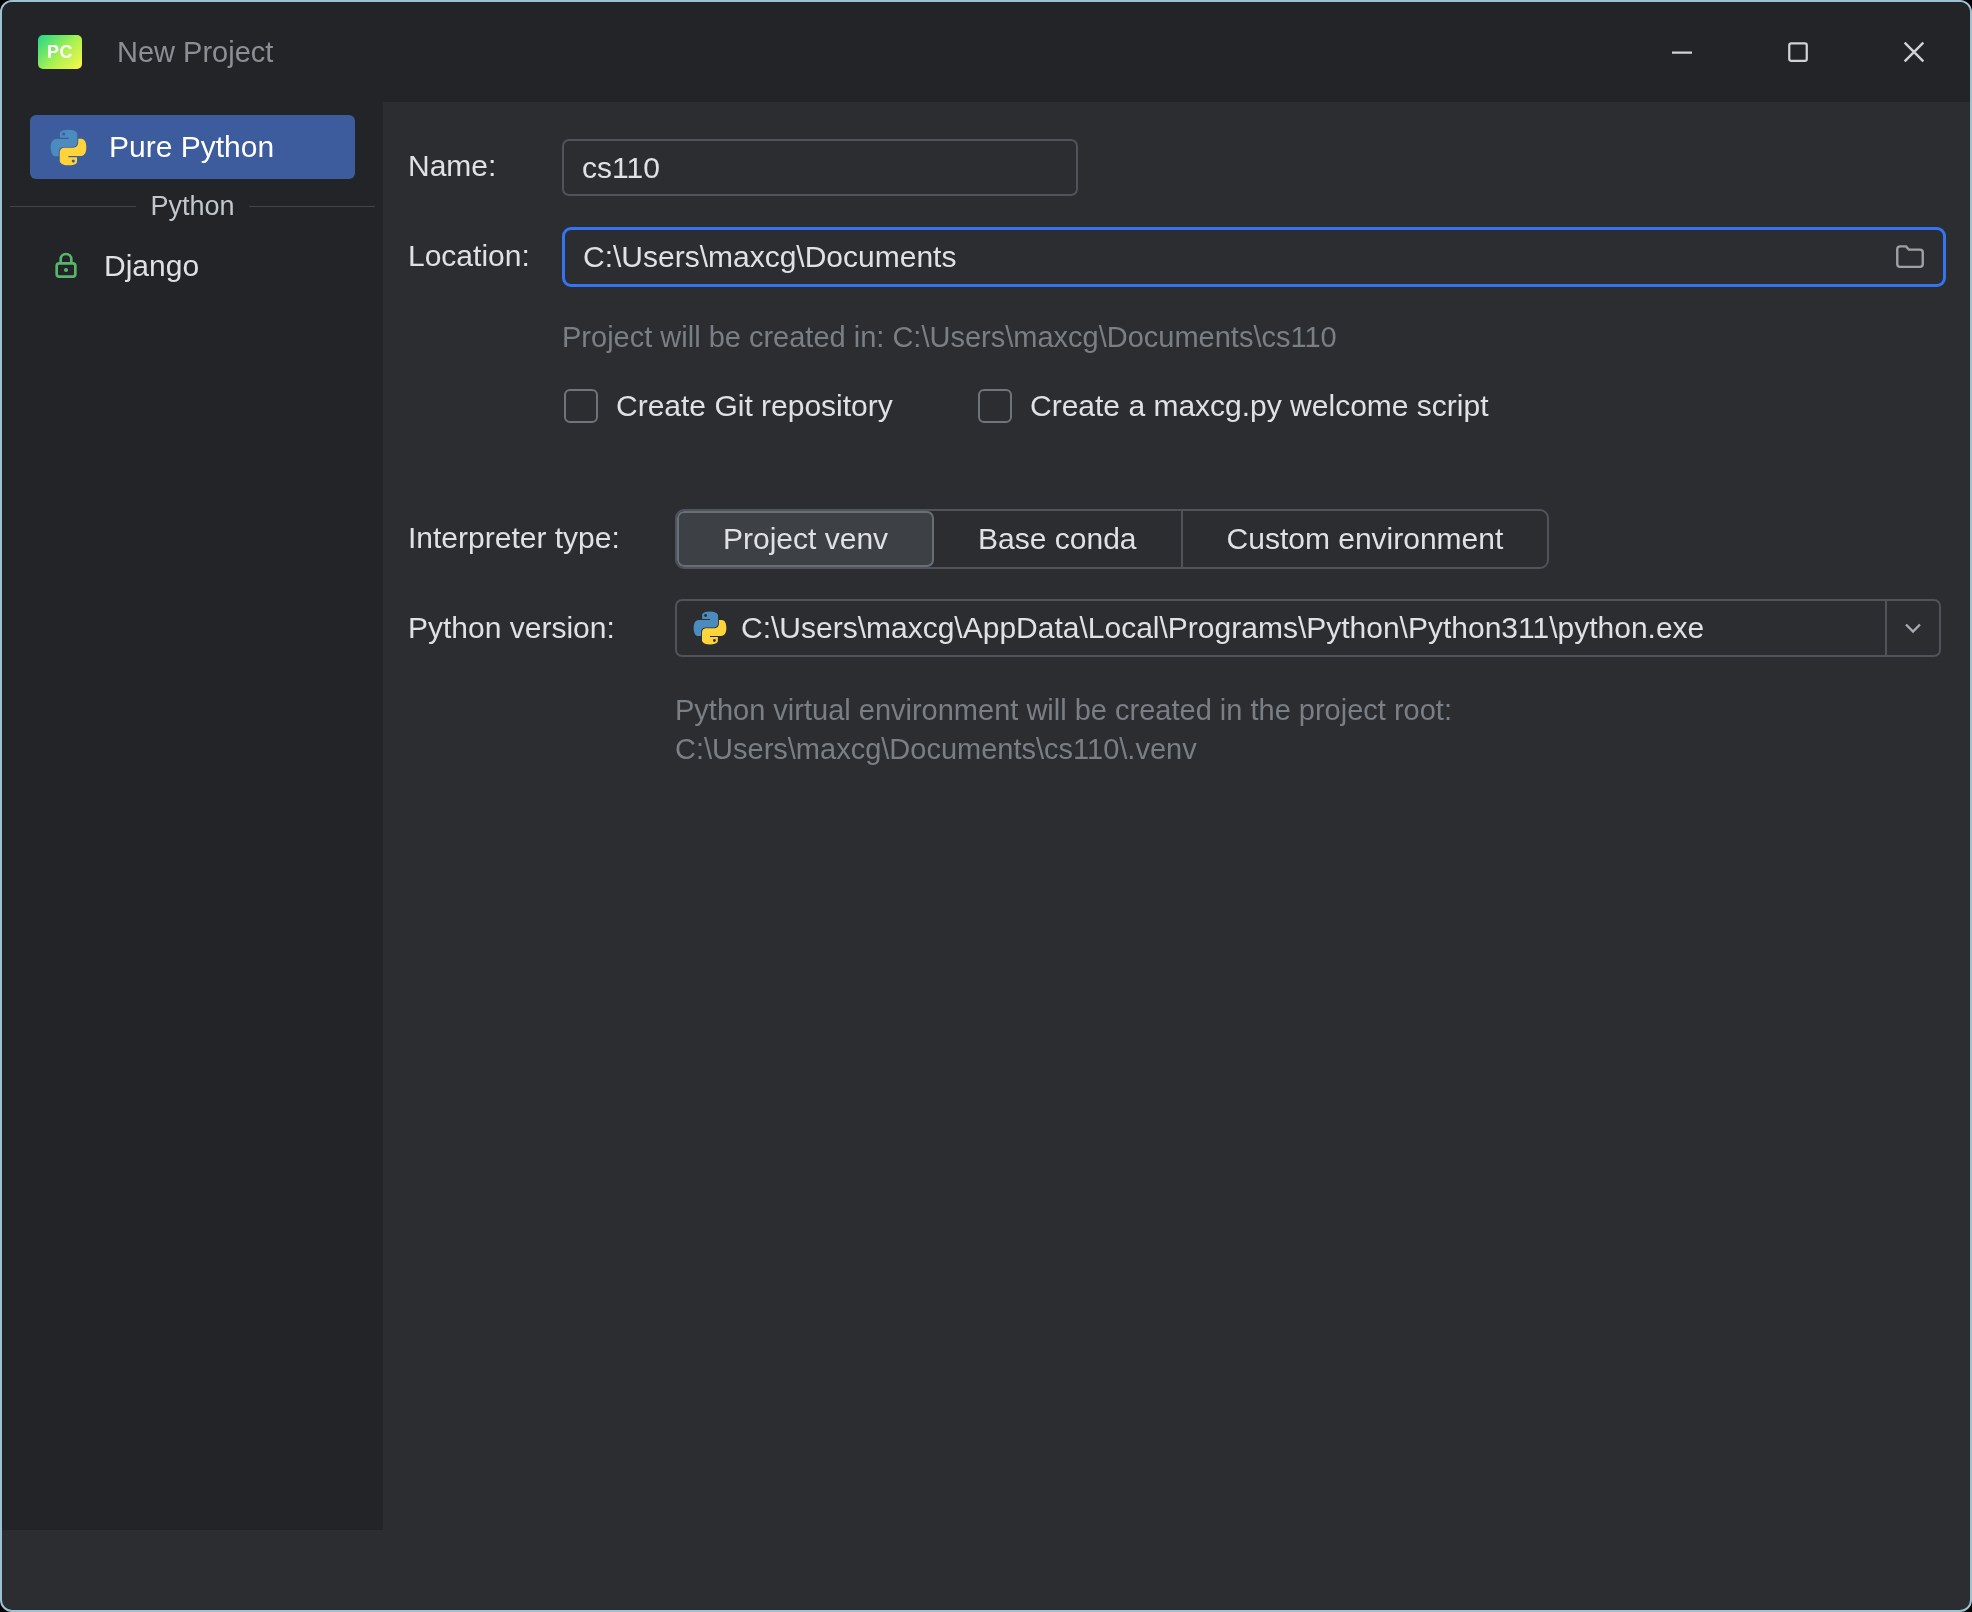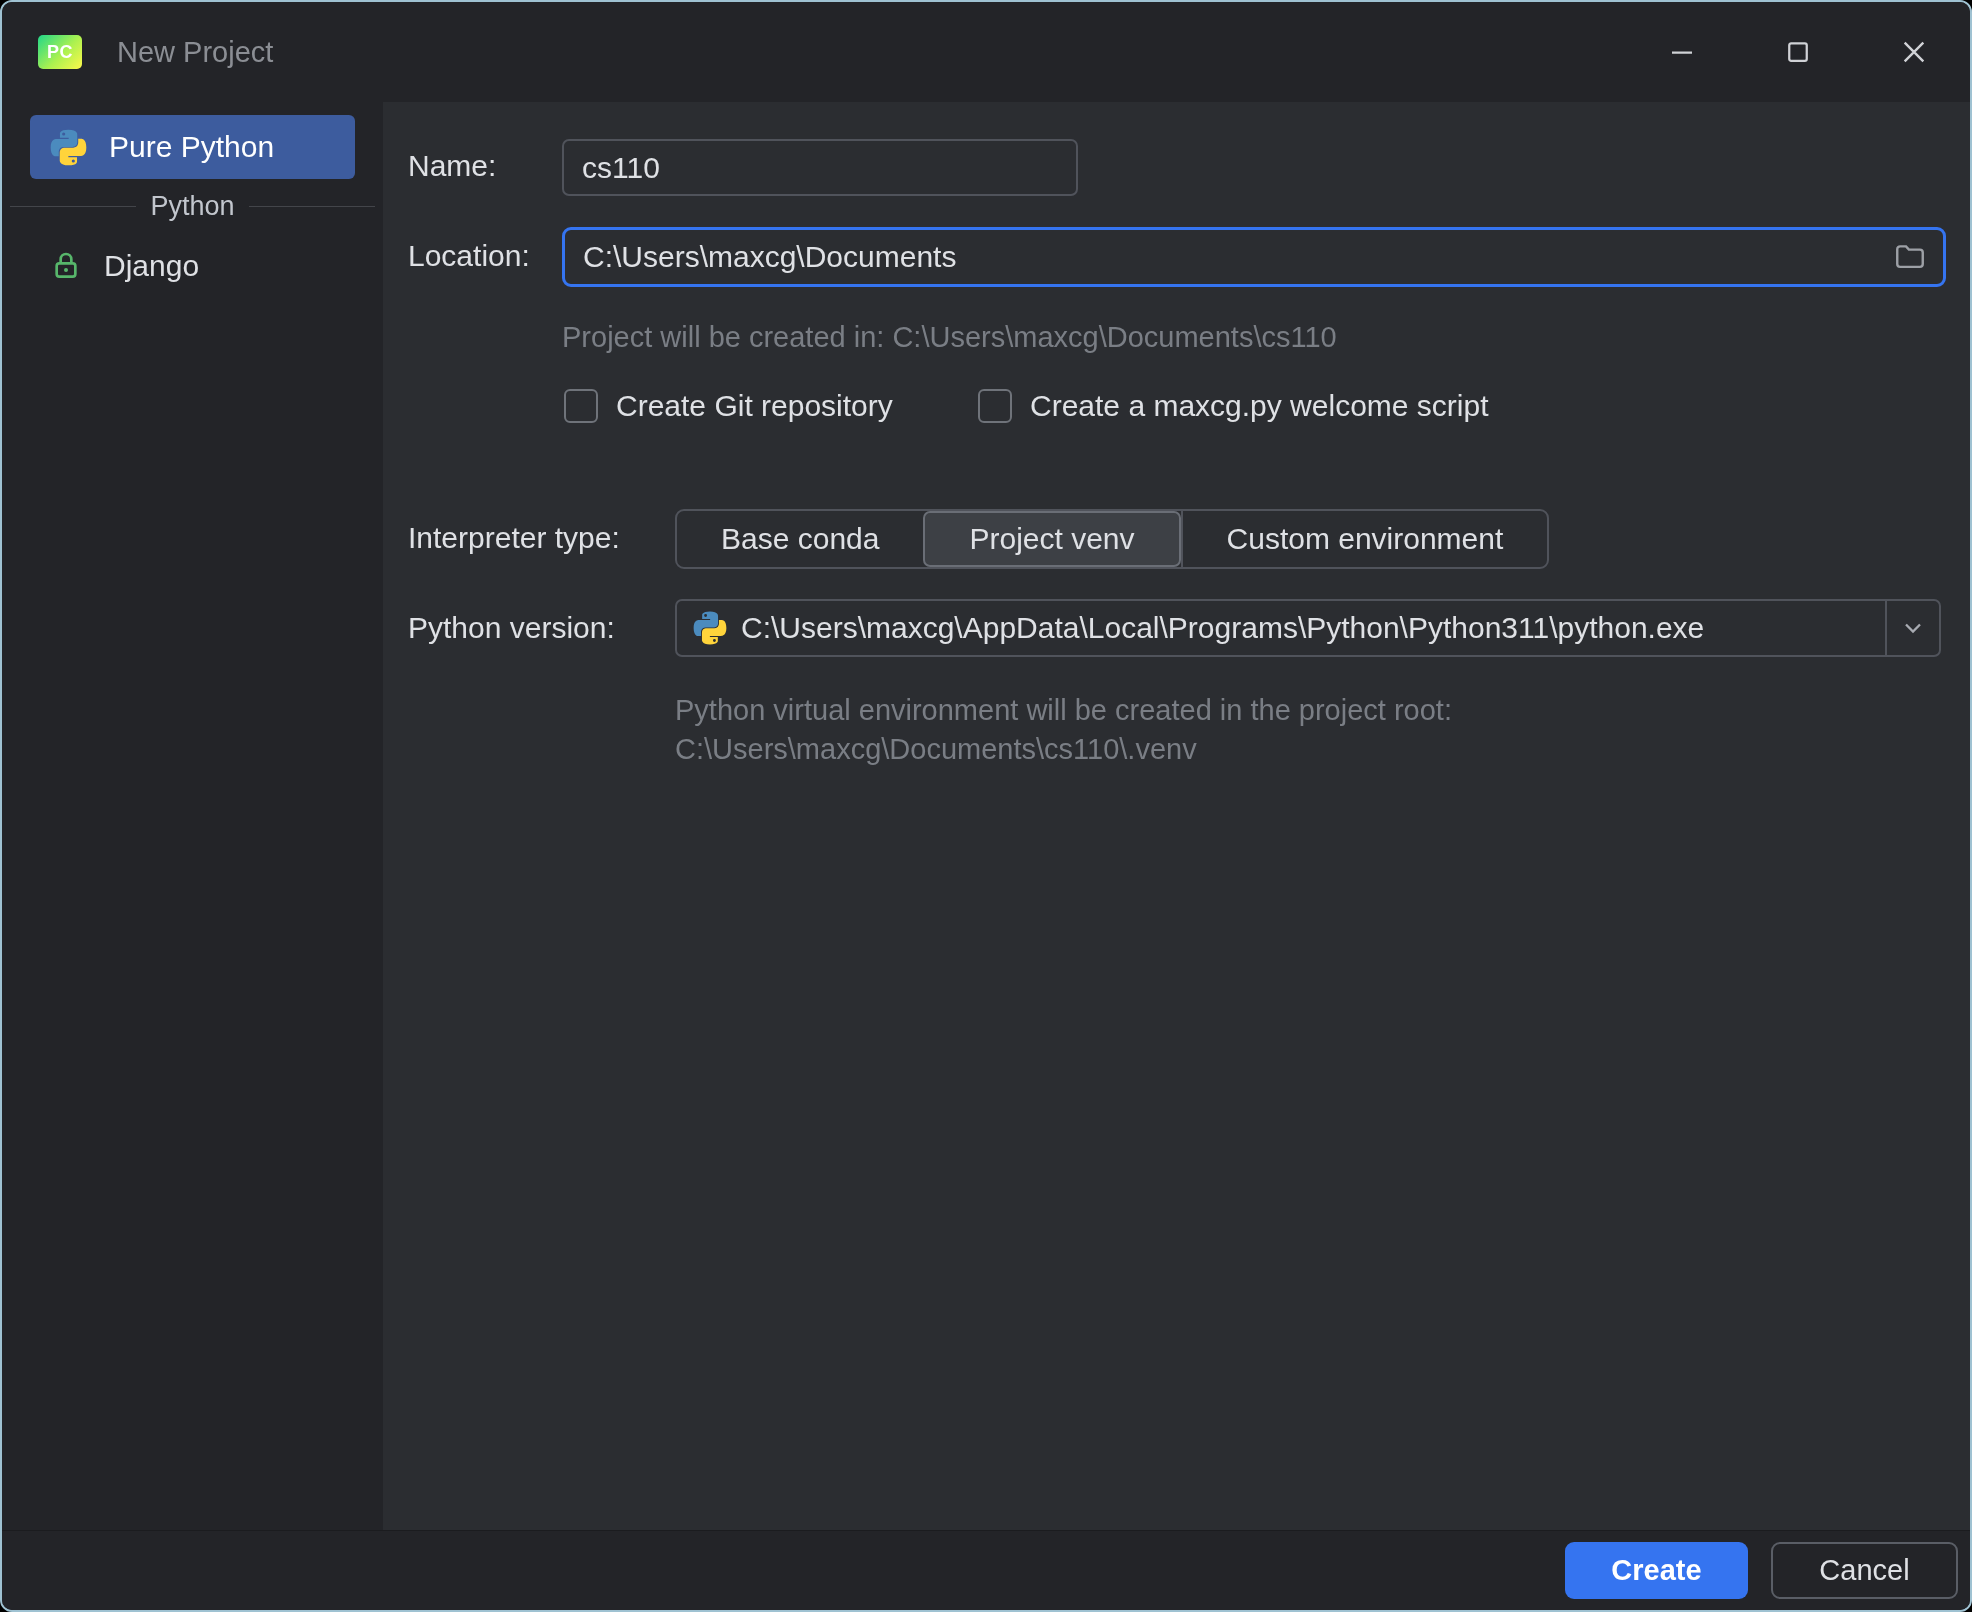--- a/index.html
+++ b/index.html
@@ -211,22 +211,22 @@
       <div class="checkbox-box"></div>
       <div class="checkbox-label">Create Git repository</div>
     </div>
     <div class="checkbox-group" style="left:595px; top:287px;">
       <div class="checkbox-box"></div>
       <div class="checkbox-label">Create a maxcg.py welcome script</div>
     </div>
 
     <div class="form-label" style="left:25px; top:419px;">Interpreter type:</div>
     <div class="segmented" style="left:292px; top:407px;">
+      <div class="segment selected">Project venv</div>
       <div class="segment">Base conda</div>
-      <div class="segment selected">Project venv</div>
       <div class="segment divided">Custom environment</div>
     </div>
 
     <div class="form-label" style="left:25px; top:509px;">Python version:</div>
     <div class="select" style="left:292px; top:497px; width:1266px; height:58px;">
       <span class="select-icon">
         <svg width="34" height="34" viewBox="0 0 110 110">
           <path fill="#4b8bbe" d="M54.9 2c-27 0-25.3 11.7-25.3 11.7l.03 12.1h25.8v3.6H19.3S2 27.5 2 54.8c0 27.3 15.1 26.3 15.1 26.3h9V68.5s-.5-15.1 14.9-15.1h25.6s14.4.2 14.4-13.9V16.2S83.2 2 54.9 2zM40.7 10.1a4.6 4.6 0 1 1 0 9.3 4.6 4.6 0 0 1 0-9.3z"></path>
           <path fill="#ffd43b" d="M55.1 108c27 0 25.3-11.7 25.3-11.7l-.03-12.1H54.6v-3.6h36.1S108 82.5 108 55.2c0-27.3-15.1-26.3-15.1-26.3h-9v11.6s.5 15.1-14.9 15.1H43.4S29 55.4 29 69.5v23.3S26.8 108 55.1 108zM69.3 99.9a4.6 4.6 0 1 1 0-9.3 4.6 4.6 0 0 1 0 9.3z"></path>
         </svg>
@@ -239,18 +239,14 @@
       </span>
     </div>
 
     <div class="venv-hint" style="left:292px; top:589px;">
       <div>Python virtual environment will be created in the project root:</div>
       <div>C:\Users\maxcg\Documents\cs110\.venv</div>
     </div>
 
   </div>
 
-  <div class="footer">
-    <button class="btn btn-primary">Create</button>
-    <button class="btn btn-secondary">Cancel</button>
-  </div>
 
 </div>
 
 </body></html>

